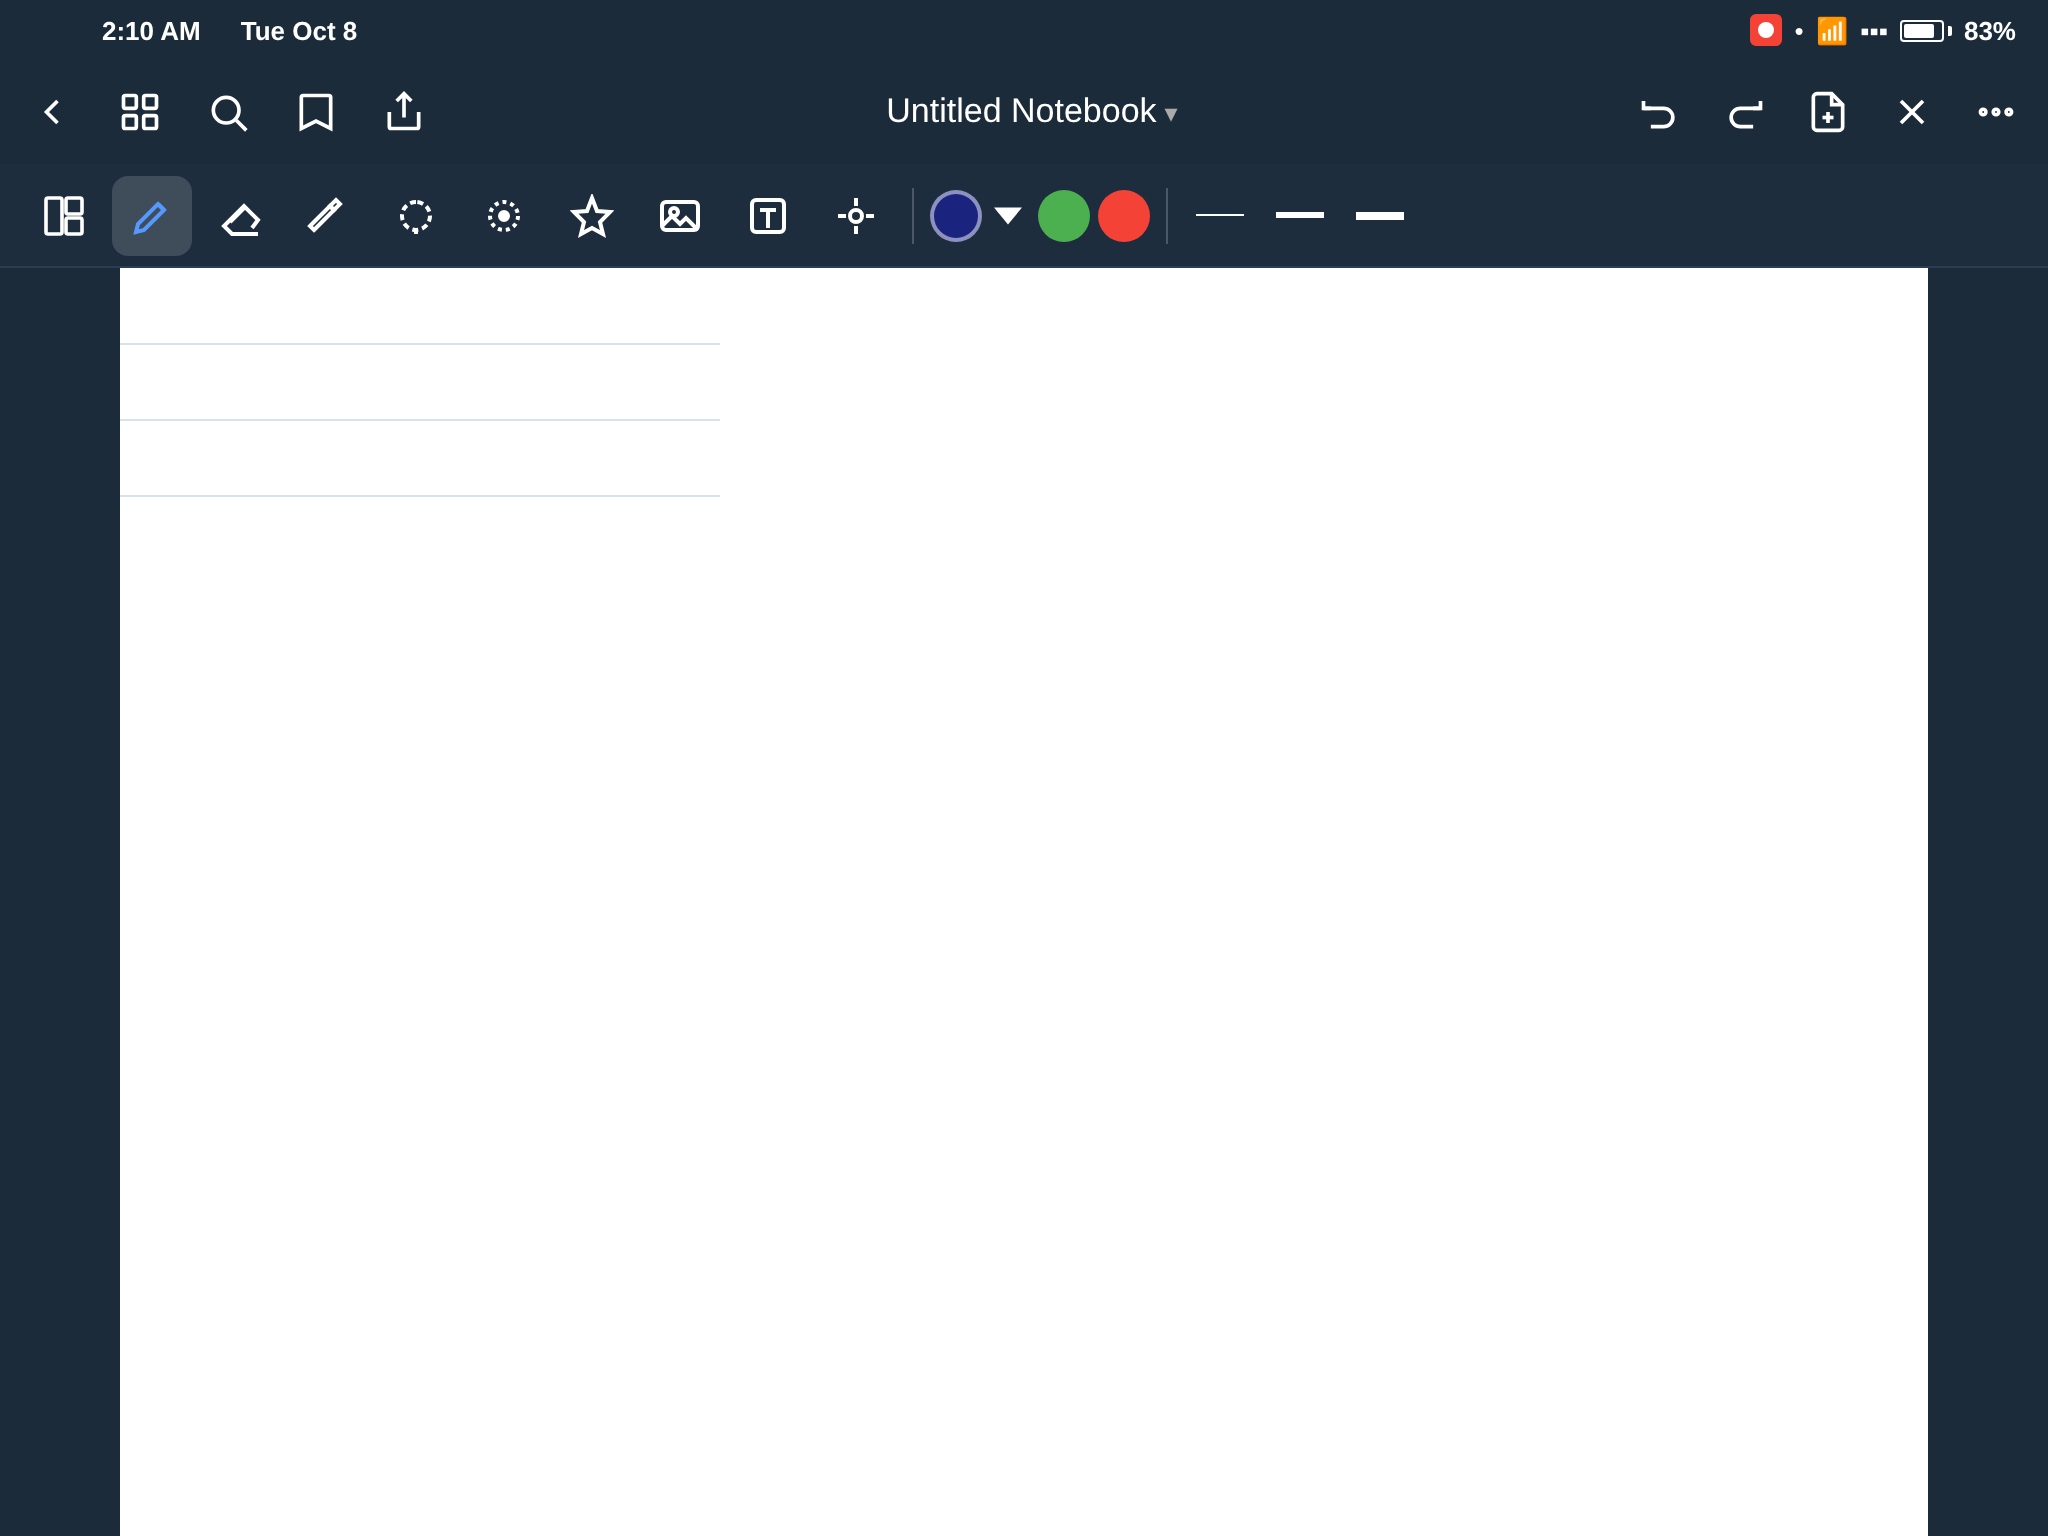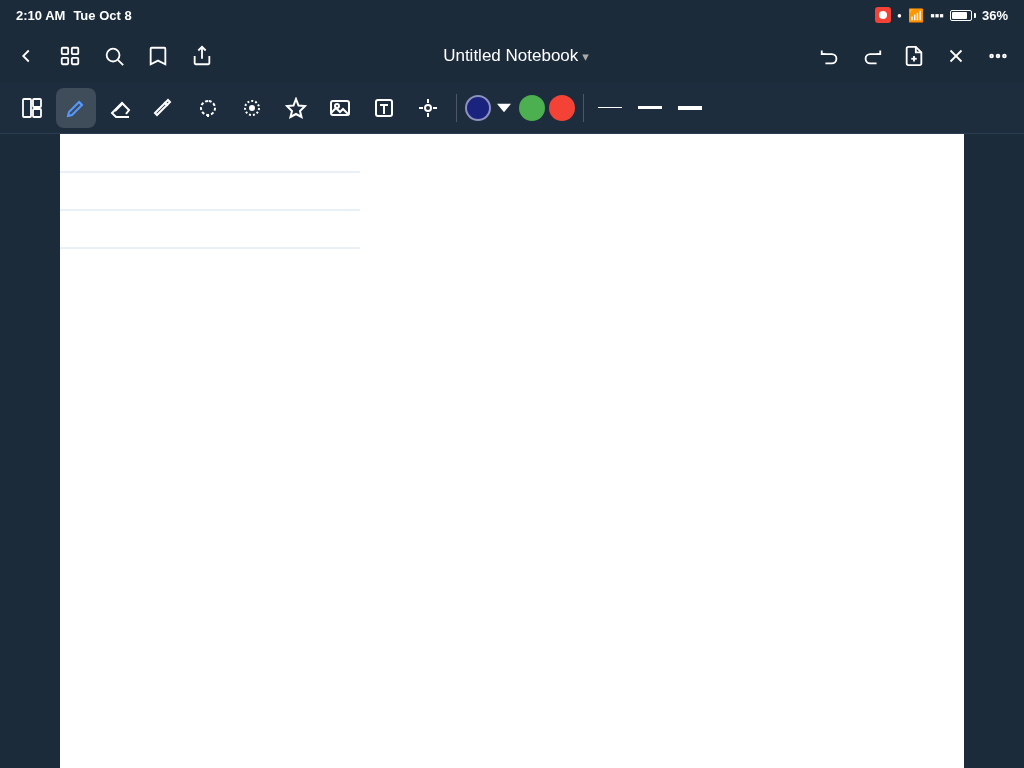--- a/index.html
+++ b/index.html
@@ -10,21 +10,21 @@
       height: 30px;
       background: #1c2b3a;
       display: flex;
       align-items: center;
       justify-content: space-between;
       padding: 0 16px;
       color: white;
       font-size: 13px;
       font-weight: 600;
     }
-    #status-left { display: flex; gap: 8px; align-items: flex-end; }
+    #status-left { display: flex; gap: 20px; align-items: flex-end; margin-left: 35px; }
     #status-right { display: flex; gap: 6px; align-items: center; }
     .battery-icon { display: flex; align-items: center; gap: 2px; }
     .battery-body { width: 22px; height: 11px; border: 1.5px solid white; border-radius: 2px; position: relative; display: flex; align-items: center; padding: 1px; }
     .battery-fill { width: 83%; height: 100%; background: white; border-radius: 1px; }
     .battery-tip { width: 2px; height: 5px; background: white; border-radius: 0 1px 1px 0; }
 
     
     #nav-bar {
       height: 52px;
       background: #1c2b3a;
@@ -111,21 +111,21 @@
     <span style="color:white;font-size:13px;">📶</span>
 
     <span style="color:white;font-size:13px;">▪▪▪</span>
 
     <div class="battery-icon">
       <div class="battery-body">
         <div class="battery-fill"></div>
       </div>
       <div class="battery-tip"></div>
     </div>
-    <span>36%</span>
+    <span>83%</span>
   </div>
 </div>
 
 <div id="nav-bar">
   <div id="nav-left">
 
     <div class="nav-icon">
       <svg viewBox="0 0 24 24">
           <polyline points="15,18 9,12 15,6"></polyline>
         </svg>

